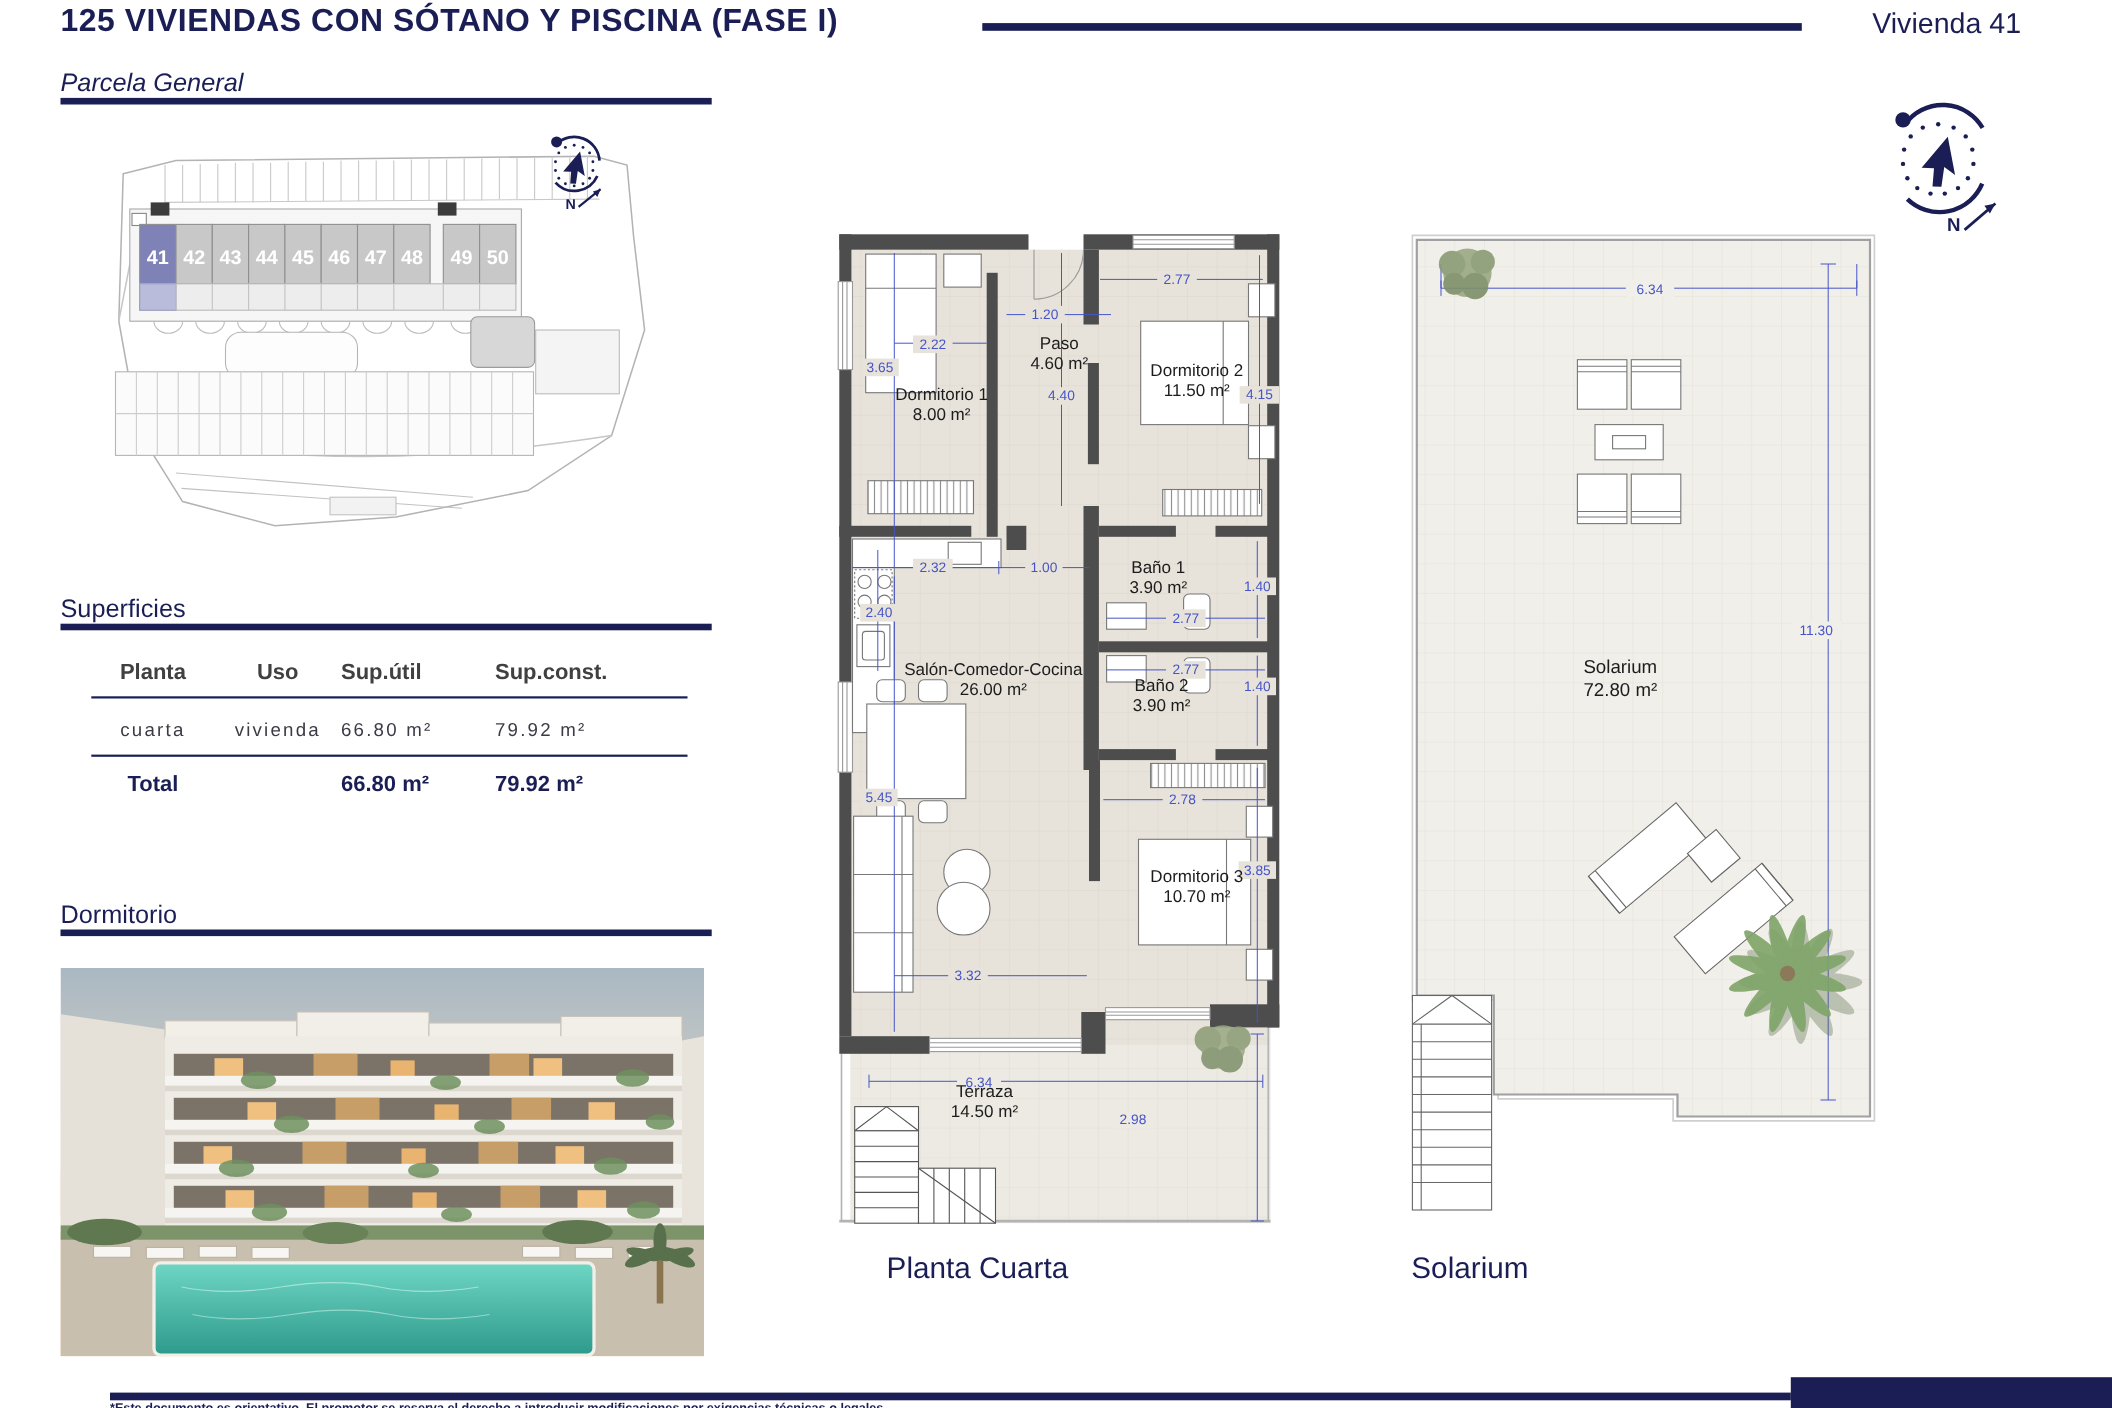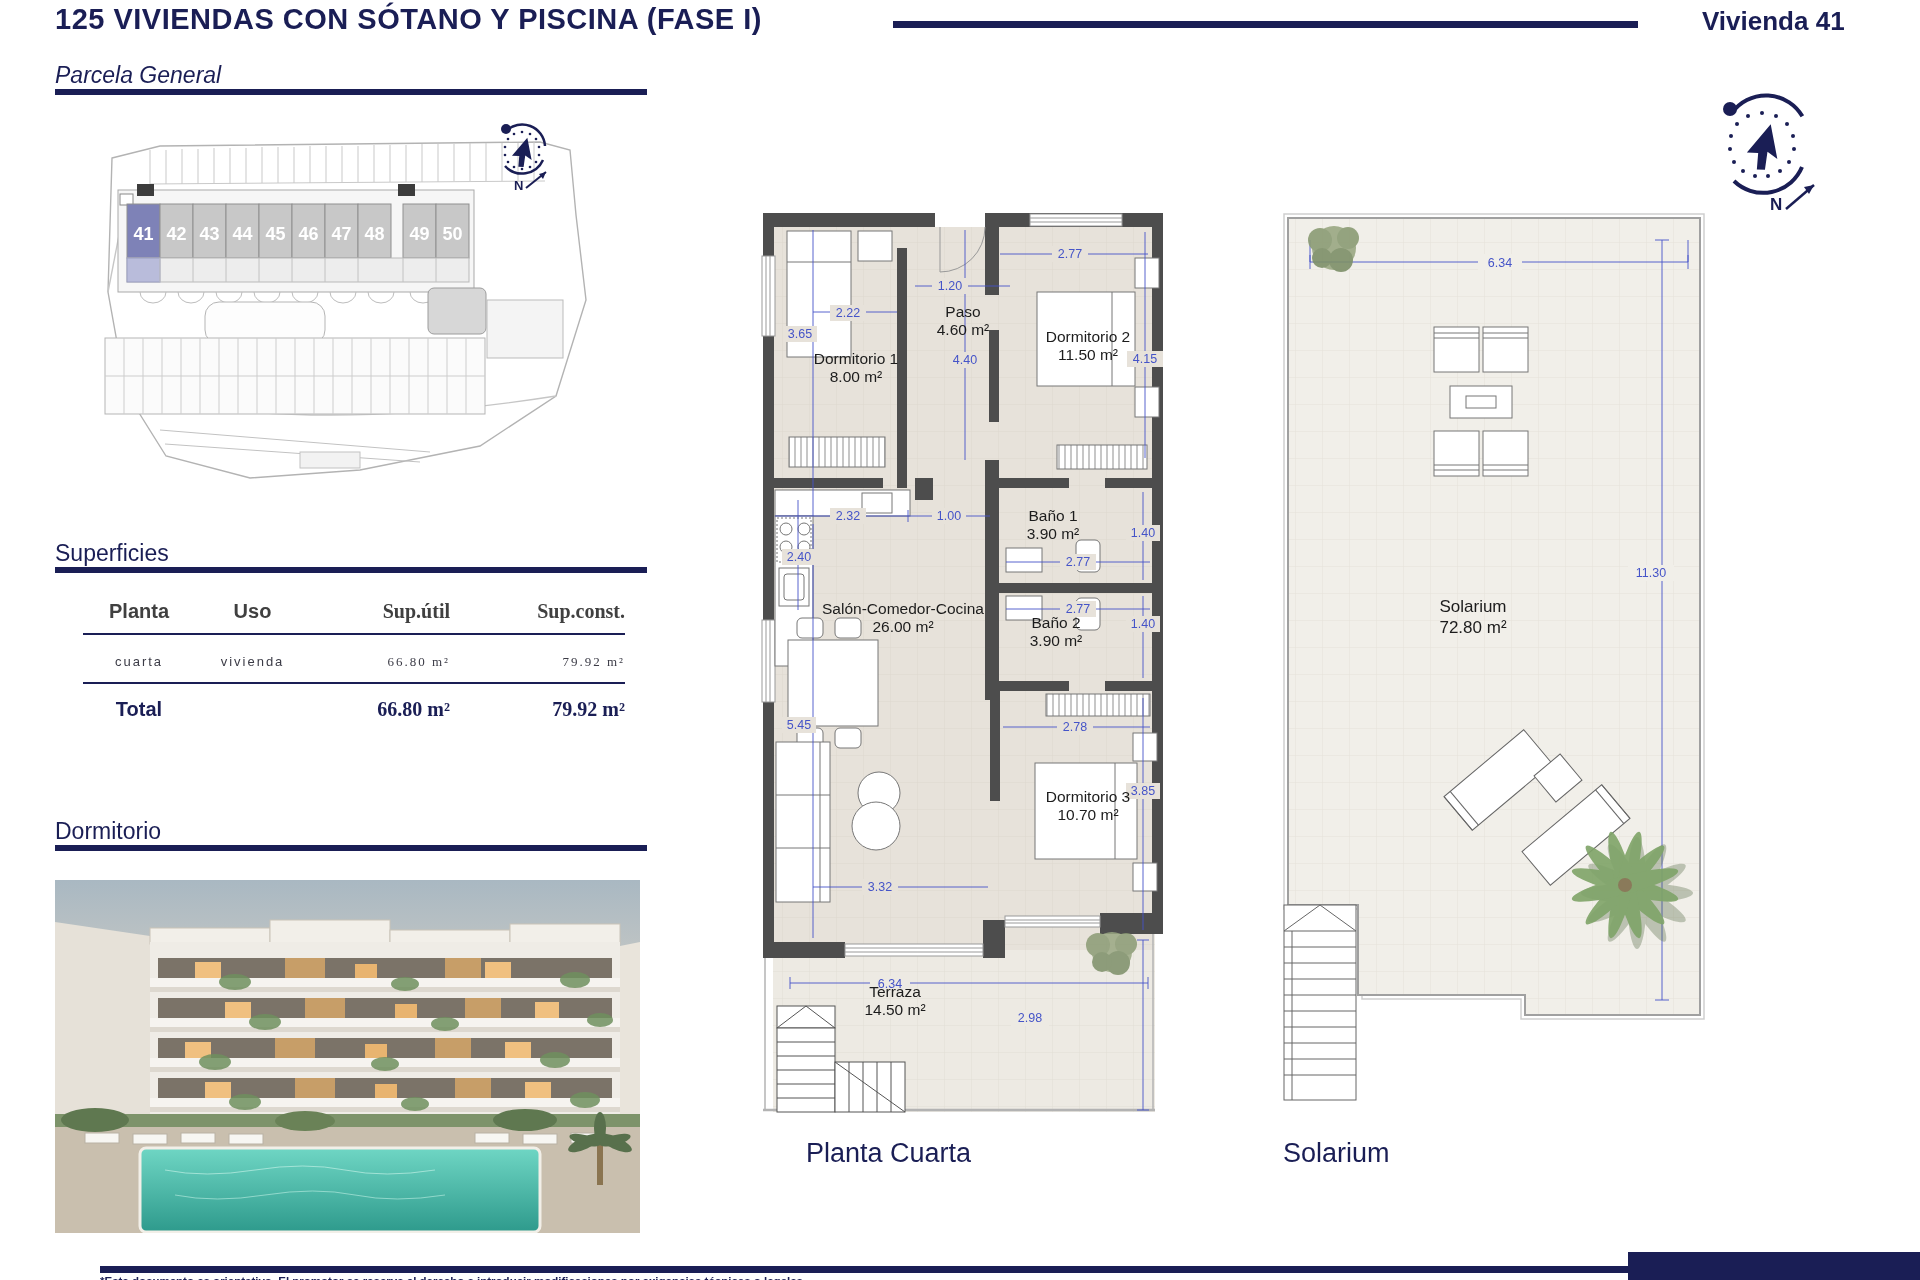--- a/index.html
+++ b/index.html
@@ -1,31 +1,31 @@
 <!DOCTYPE html>
 <html><head>
 <meta charset="utf-8">
 <style>
   html,body{margin:0;padding:0;background:#fff;}
   .page{position:relative;width:1920px;height:1280px;overflow:hidden;background:#fff;
         font-family:"Liberation Sans",sans-serif;color:#1a1e55;}
   .abs{position:absolute;}
   .doc-title{left:55px;top:3px;font-size:29px;font-weight:bold;letter-spacing:.5px;}
   .title-rule{left:893px;top:21px;width:745px;height:7px;background:#1a1e55;}
-  .unit-ref{left:1702px;top:6px;font-size:26px;font-weight:bold;}
+  .unit-ref{left:1702px;top:6px;font-size:26px;font-weight:normal;}
   .sec-title{font-size:23px;}
   .sec-bar{height:6px;background:#1a1e55;width:592px;left:55px;}
   .caption{font-size:27px;color:#1a1e55;}
   
   .tbl{left:83px;top:600px;width:542px;}
   .trow{display:grid;grid-template-columns:112px 115px 140px 175px;align-items:baseline;}
   .trow .c1,.trow .c2{text-align:center;}
-  .trow .c3,.trow .c4{text-align:right;font-family:Liberation Serif, serif;}
+  .trow .c3,.trow .c4{}
   .th{font-size:20px;font-weight:bold;color:#404040;}
-  .tval{font-size:13px;color:#3b3b46;letter-spacing:2px;margin-top:19px;}
+  .tval{font-size:17px;color:#3b3b46;letter-spacing:2px;margin-top:19px;}
   .trule{height:2px;background:#1a1e55;margin-top:10px;}
   .trule2{height:2px;background:#1a1e55;margin-top:12px;}
   .ttot{font-size:20px;font-weight:bold;color:#1a1e55;margin-top:14px;}
   
   .footer-bar{left:100px;top:1266px;width:1528px;height:7px;background:#1a1e55;}
   .footer-block{left:1628px;top:1252px;width:292px;height:28px;background:#1a1e55;}
   .footnote{left:100px;top:1275px;font-size:11.5px;font-weight:bold;color:#1a1e55;white-space:nowrap;}
   svg text{font-family:"Liberation Sans",sans-serif;}
   .dim{fill:#4554c8;font-size:12.5px;text-anchor:middle;}
   .room{fill:#1c1c1c;font-size:15.5px;text-anchor:middle;}

